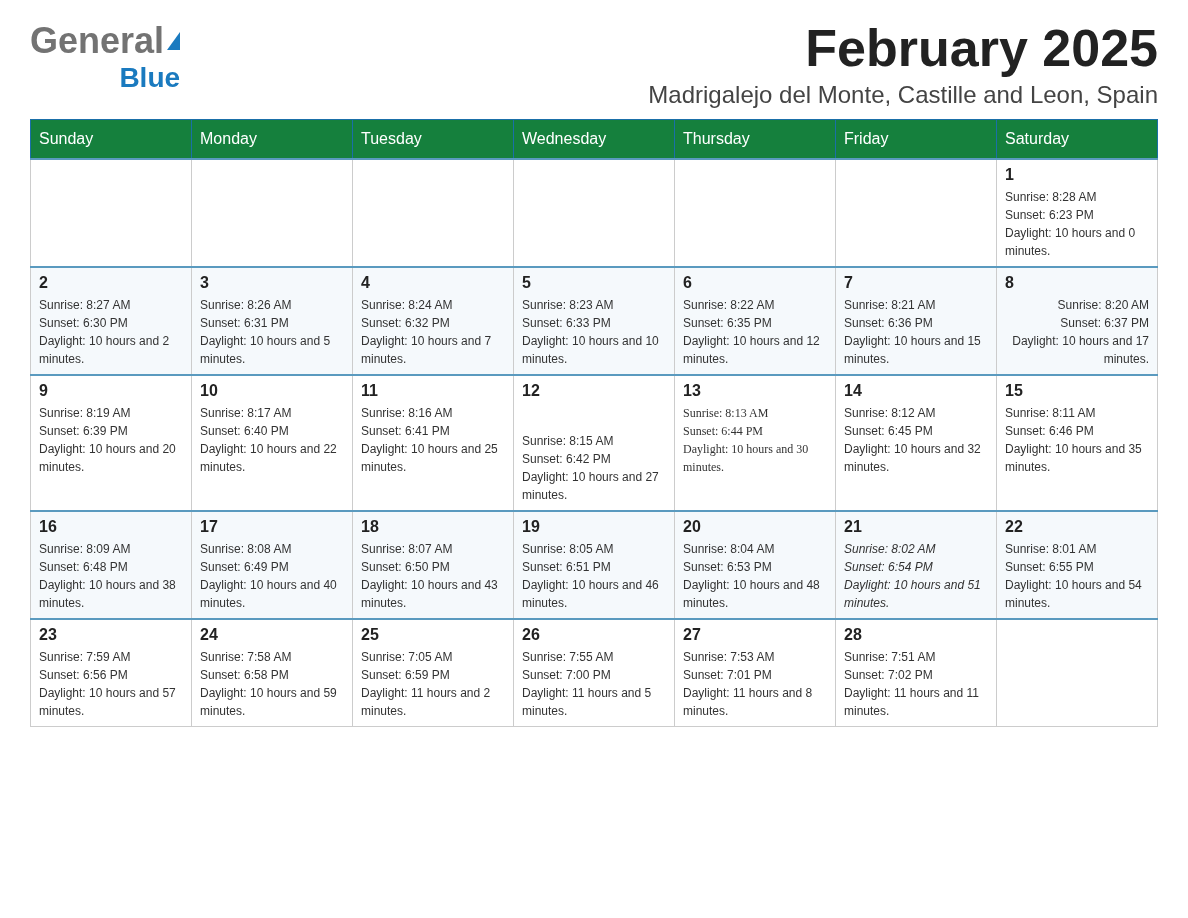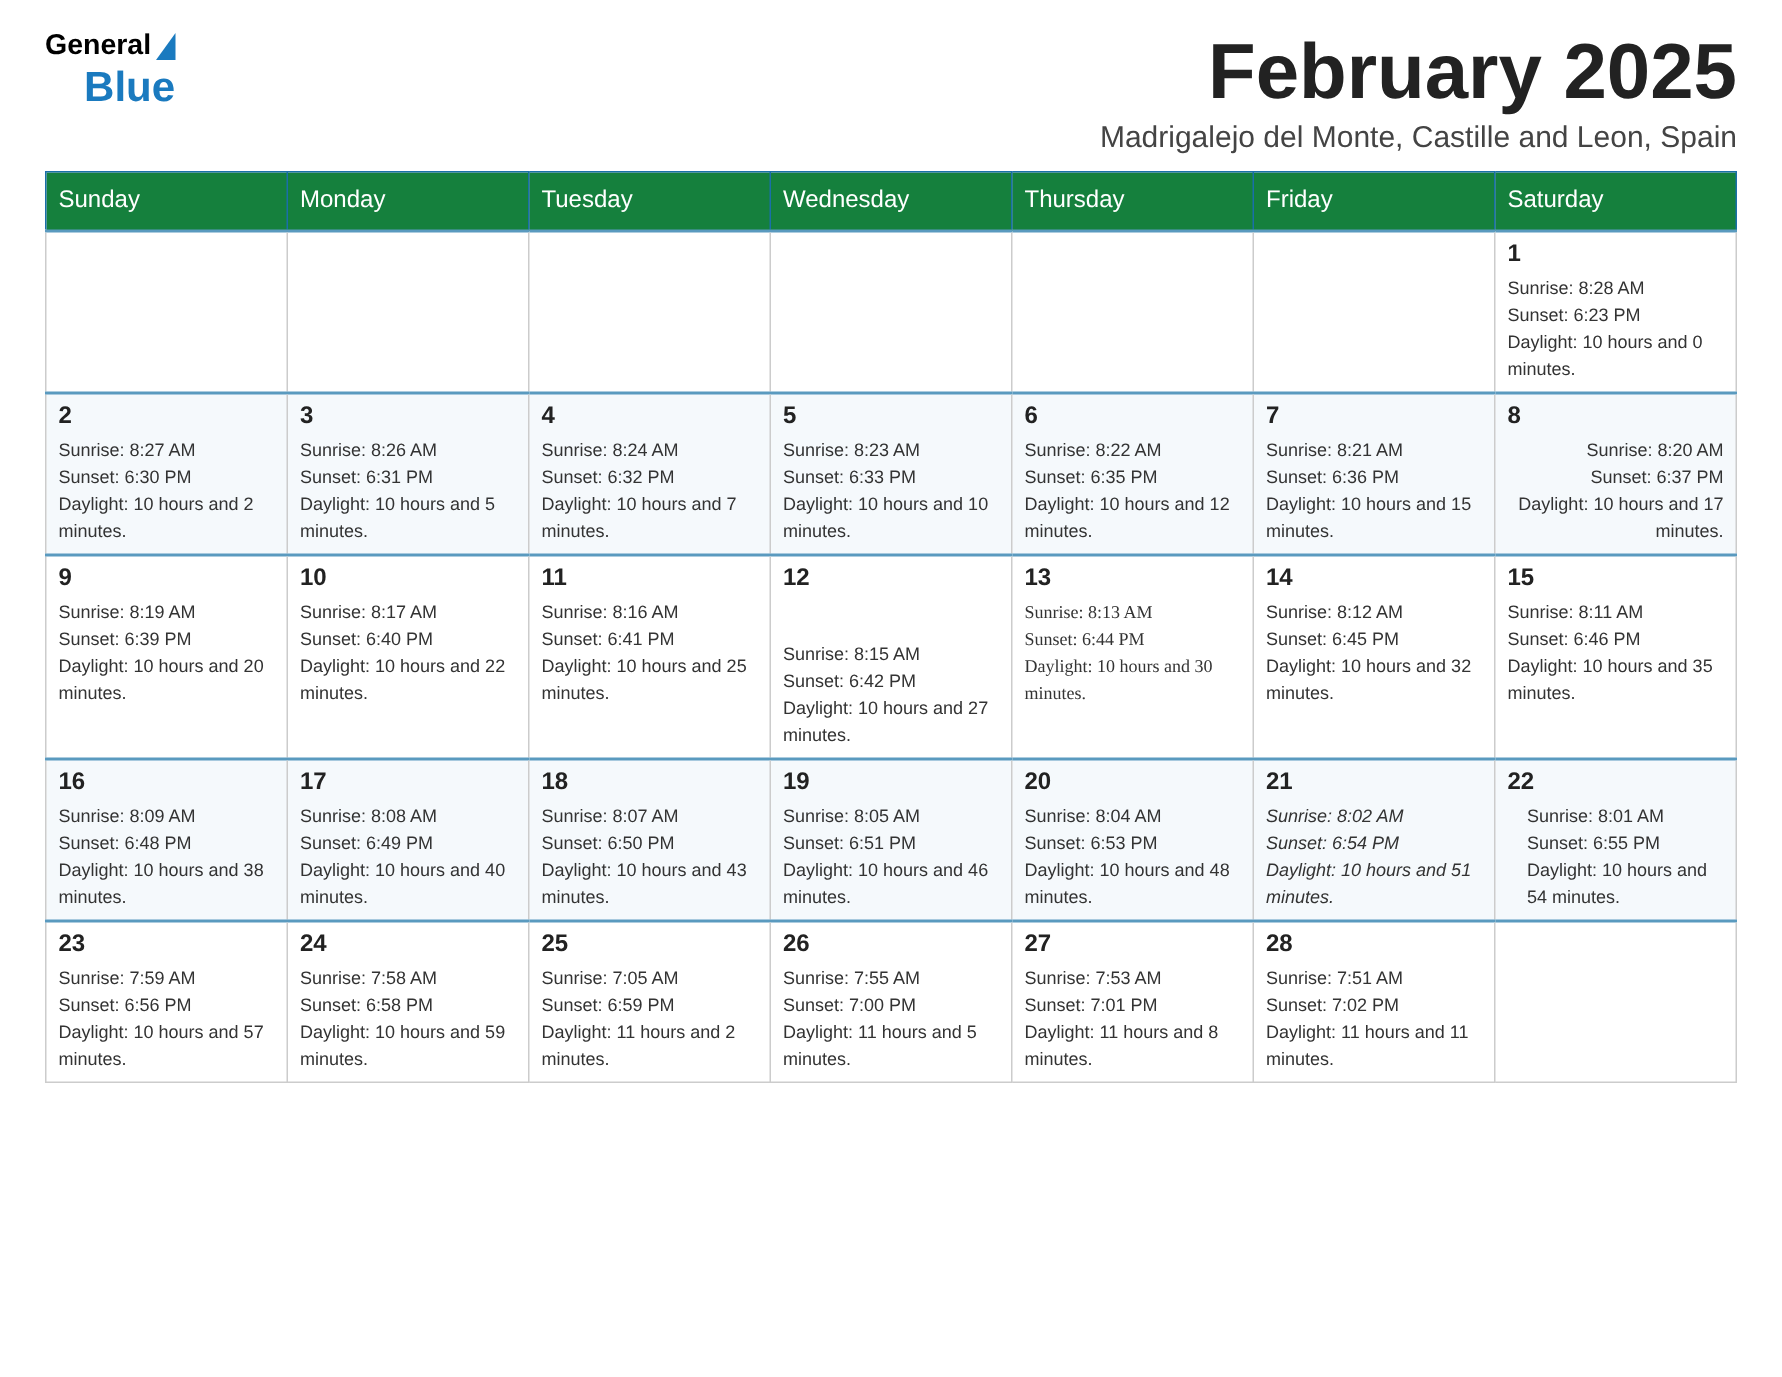--- a/index.html
+++ b/index.html
@@ -31,21 +31,21 @@
     .title-section {
       text-align: right;
     }
     .month-title {
       font-size: 52px;
       font-weight: bold;
       color: #222;
       line-height: 1.1;
     }
     .location-subtitle {
-      font-size: 20px;
+      font-size: 24px;
       color: #444;
       margin-top: 4px;
     }
     .calendar {
       width: 100%;
       border-collapse: collapse;
       margin-top: 8px;
     }
     .calendar th {
       background-color: #15803d;
@@ -87,21 +87,21 @@
     .calendar tbody tr:nth-child(even) td {
       background-color: #f5f9fc;
     }
   </style>
 </head>
 <body>
 
 <div class="header">
   <div class="logo-wrapper">
     <div class="logo-row1">
-      <span style="font-size:19px;font-weight:bold;color:#000000;">General</span>
+      <span style="font-size:36px;font-weight:bold;color:#737373;">General</span>
       <div style="display:flex;flex-direction:column;align-items:center;margin-left:3px;">
         <div style="width:0;height:0;border-left:13px solid transparent;border-right:0px solid transparent;border-bottom:18px solid #1a7abf;margin-bottom:0px;"></div>
       </div>
     </div>
     <div class="logo-row2">
       <span style="font-size:28px;font-weight:bold;color:#1a7abf;">Blue</span>
     </div>
   </div>
   <div class="title-section">
     <div class="month-title">February 2025</div>
@@ -256,21 +256,21 @@
 Daylight: 10 hours and 48 minutes.</div>
         </td>
         <td>
           <span class="day-number">21</span>
           <div class="day-info" style="white-space: pre-line; font-style: italic;">Sunrise: 8:02 AM
 Sunset: 6:54 PM
 Daylight: 10 hours and 51 minutes.</div>
         </td>
         <td>
           <span class="day-number">22</span>
-          <div class="day-info" style="white-space: pre-line; margin-left: 13px;">Sunrise: 8:01 AM
+          <div class="day-info" style="white-space: pre-line;">Sunrise: 8:01 AM
 Sunset: 6:55 PM
 Daylight: 10 hours and 54 minutes.</div>
         </td>
       </tr>
       <tr>
         <td>
           <span class="day-number">23</span>
           <div class="day-info" style="white-space: pre-line;">Sunrise: 7:59 AM
 Sunset: 6:56 PM
 Daylight: 10 hours and 57 minutes.</div>

